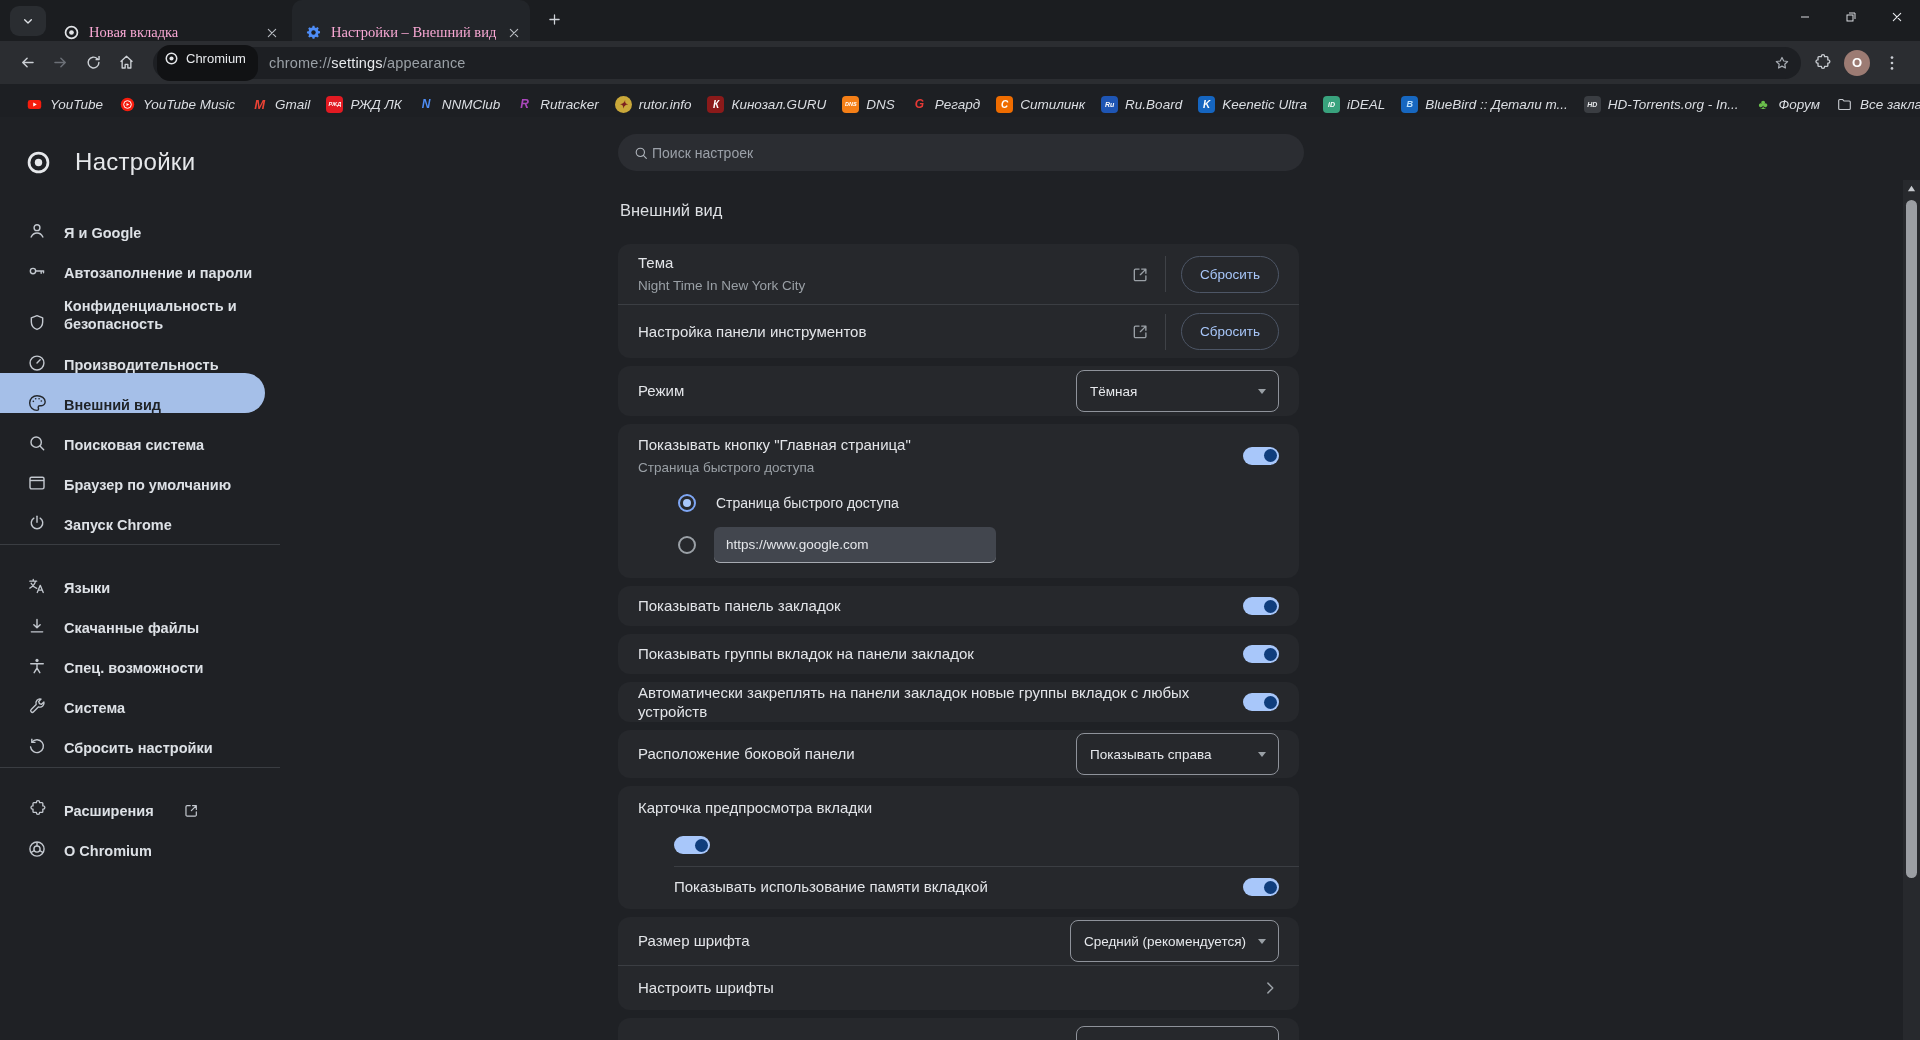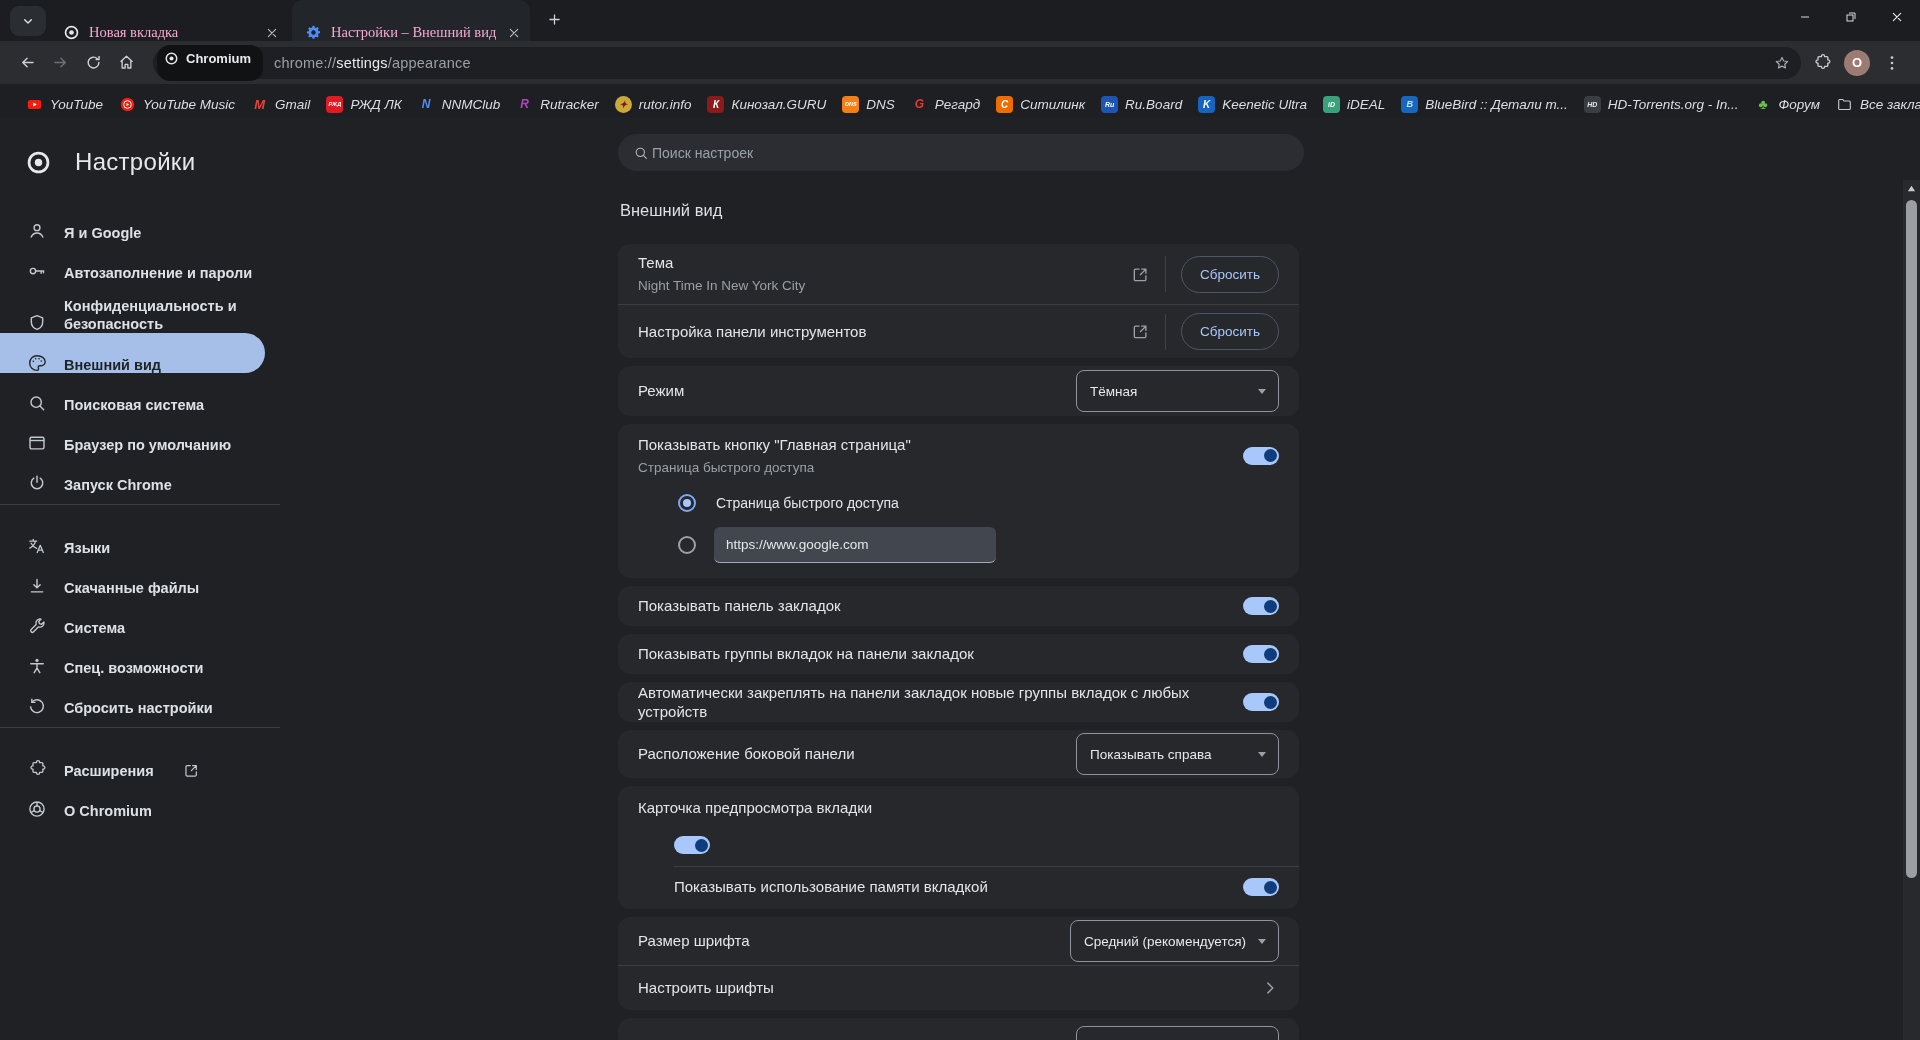--- a/index.html
+++ b/index.html
@@ -29,21 +29,21 @@
   
   .toolbar { height:43px; background:#2b2d31; display:flex; align-items:center; padding:0 12px; }
   .nav-btn { width:30px; height:30px; display:flex; align-items:center; justify-content:center;
     color:#ccd0d5; background:none; border:none; margin-right:3px; }
   .nav-btn .svgi { width:19px; height:19px; }
   .nav-btn.disabled { color:#6c7077; }
   .omnibox { flex:1; height:32px; border-radius:16px; background:#1d1f23; margin:0 9px;
     display:flex; align-items:center; padding:0 10px 0 4px; }
   .site-chip { background:#111214; border-radius:13px; height:36px; display:flex;
     align-items:center; gap:7px; padding:0 12px 8px 7px; color:#e8eaed;
-    font-weight:bold; font-size:13px; }
+    font-weight:normal; font-size:13px; }
   .site-chip .svgi { width:15px; height:15px; color:#e3e5e8; }
   .url { font-size:14.5px; margin-left:11px; letter-spacing:.2px; }
   .url .dim { color:#9aa0a6; } .url .hi { color:#e8eaed; }
   .ob-star { margin-left:auto; width:18px; height:18px; color:#a7acb3; }
   .tb-right { display:flex; align-items:center; gap:12px; padding:0 6px 0 2px; }
   .tb-right .svgi { width:20px; height:20px; color:#c9cdd2; }
   .avatar { width:26px; height:26px; border-radius:50%; background:#9c7b73; color:#fff;
     font-size:13px; font-weight:bold; display:flex; align-items:center; justify-content:center; }
 
   
@@ -404,20 +404,29 @@
           <span class="sb-label">Автозаполнение и пароли</span>
         </div>
         <div class="sb-item twoline">
           <span class="svgi">
             <svg viewBox="0 0 24 24">
               <path d="M12 3.2l6.8 2.6v5c0 4.3-2.9 7.5-6.8 8.9-3.9-1.4-6.8-4.6-6.8-8.9v-5z" fill="none" stroke="currentColor" stroke-width="1.7" stroke-linejoin="round"></path>
             </svg>
           </span>
           <span class="sb-label">Конфиденциальность и безопасность</span>
         </div>
+        <div class="sb-item">
+          <span class="svgi">
+            <svg viewBox="0 0 24 24">
+              <circle cx="12" cy="12" r="8.3" fill="none" stroke="currentColor" stroke-width="1.7"></circle>
+              <path d="M12 12l3.8-3.8" stroke="currentColor" stroke-width="1.7" stroke-linecap="round"></path>
+            </svg>
+          </span>
+          <span class="sb-label">Производительность</span>
+        </div>
         <div class="sb-item selected">
           <span class="svgi">
             <svg viewBox="0 0 24 24">
               <path d="M12 3.2a8.8 8.8 0 100 17.6c1.2 0 1.9-.7 1.9-1.6 0-.8-.5-1.2-.5-2 0-1.1.9-2 2-2h1.8a4.6 4.6 0 004.6-4.6C21.8 6.3 17.4 3.2 12 3.2z" fill="none" stroke="currentColor" stroke-width="1.7"></path>
               <circle cx="7.6" cy="10" r="1" fill="currentColor"></circle>
               <circle cx="10.4" cy="6.9" r="1" fill="currentColor"></circle>
               <circle cx="14.5" cy="6.9" r="1" fill="currentColor"></circle>
               <circle cx="17.2" cy="9.6" r="1" fill="currentColor"></circle>
             </svg>
           </span>
@@ -465,33 +474,33 @@
             <svg viewBox="0 0 24 24">
               <path d="M12 4.2v9.6M8.2 10.4l3.8 3.8 3.8-3.8" fill="none" stroke="currentColor" stroke-width="1.7" stroke-linecap="round" stroke-linejoin="round"></path>
               <path d="M5.2 19h13.6" stroke="currentColor" stroke-width="1.7" stroke-linecap="round"></path>
             </svg>
           </span>
           <span class="sb-label">Скачанные файлы</span>
         </div>
         <div class="sb-item">
           <span class="svgi">
             <svg viewBox="0 0 24 24">
-              <path d="M20.3 7.1a4.9 4.9 0 01-6.4 5.9l-6 6a2 2 0 01-2.9-2.9l6-6a4.9 4.9 0 015.9-6.4L14 6.6l.9 2.5 2.5.9z" fill="none" stroke="currentColor" stroke-width="1.6" stroke-linejoin="round"></path>
-            </svg>
-          </span>
-          <span class="sb-label">Система</span>
-        </div>
-        <div class="sb-item">
-          <span class="svgi">
-            <svg viewBox="0 0 24 24">
               <circle cx="12" cy="5.3" r="1.9" fill="currentColor"></circle>
               <path d="M4.5 9.3h15M12 9.3v5.2M12 14.5L8.6 20M12 14.5l3.4 5.5" fill="none" stroke="currentColor" stroke-width="1.7" stroke-linecap="round" stroke-linejoin="round"></path>
             </svg>
           </span>
           <span class="sb-label">Спец. возможности</span>
+        </div>
+        <div class="sb-item">
+          <span class="svgi">
+            <svg viewBox="0 0 24 24">
+              <path d="M20.3 7.1a4.9 4.9 0 01-6.4 5.9l-6 6a2 2 0 01-2.9-2.9l6-6a4.9 4.9 0 015.9-6.4L14 6.6l.9 2.5 2.5.9z" fill="none" stroke="currentColor" stroke-width="1.6" stroke-linejoin="round"></path>
+            </svg>
+          </span>
+          <span class="sb-label">Система</span>
         </div>
         <div class="sb-item">
           <span class="svgi">
             <svg viewBox="0 0 24 24">
               <path d="M6 7.3A7.7 7.7 0 114.3 13" fill="none" stroke="currentColor" stroke-width="1.7" stroke-linecap="round"></path>
               <path d="M5.8 3.2v4.4h4.4" fill="none" stroke="currentColor" stroke-width="1.7" stroke-linejoin="round"></path>
             </svg>
           </span>
           <span class="sb-label">Сбросить настройки</span>
         </div>

